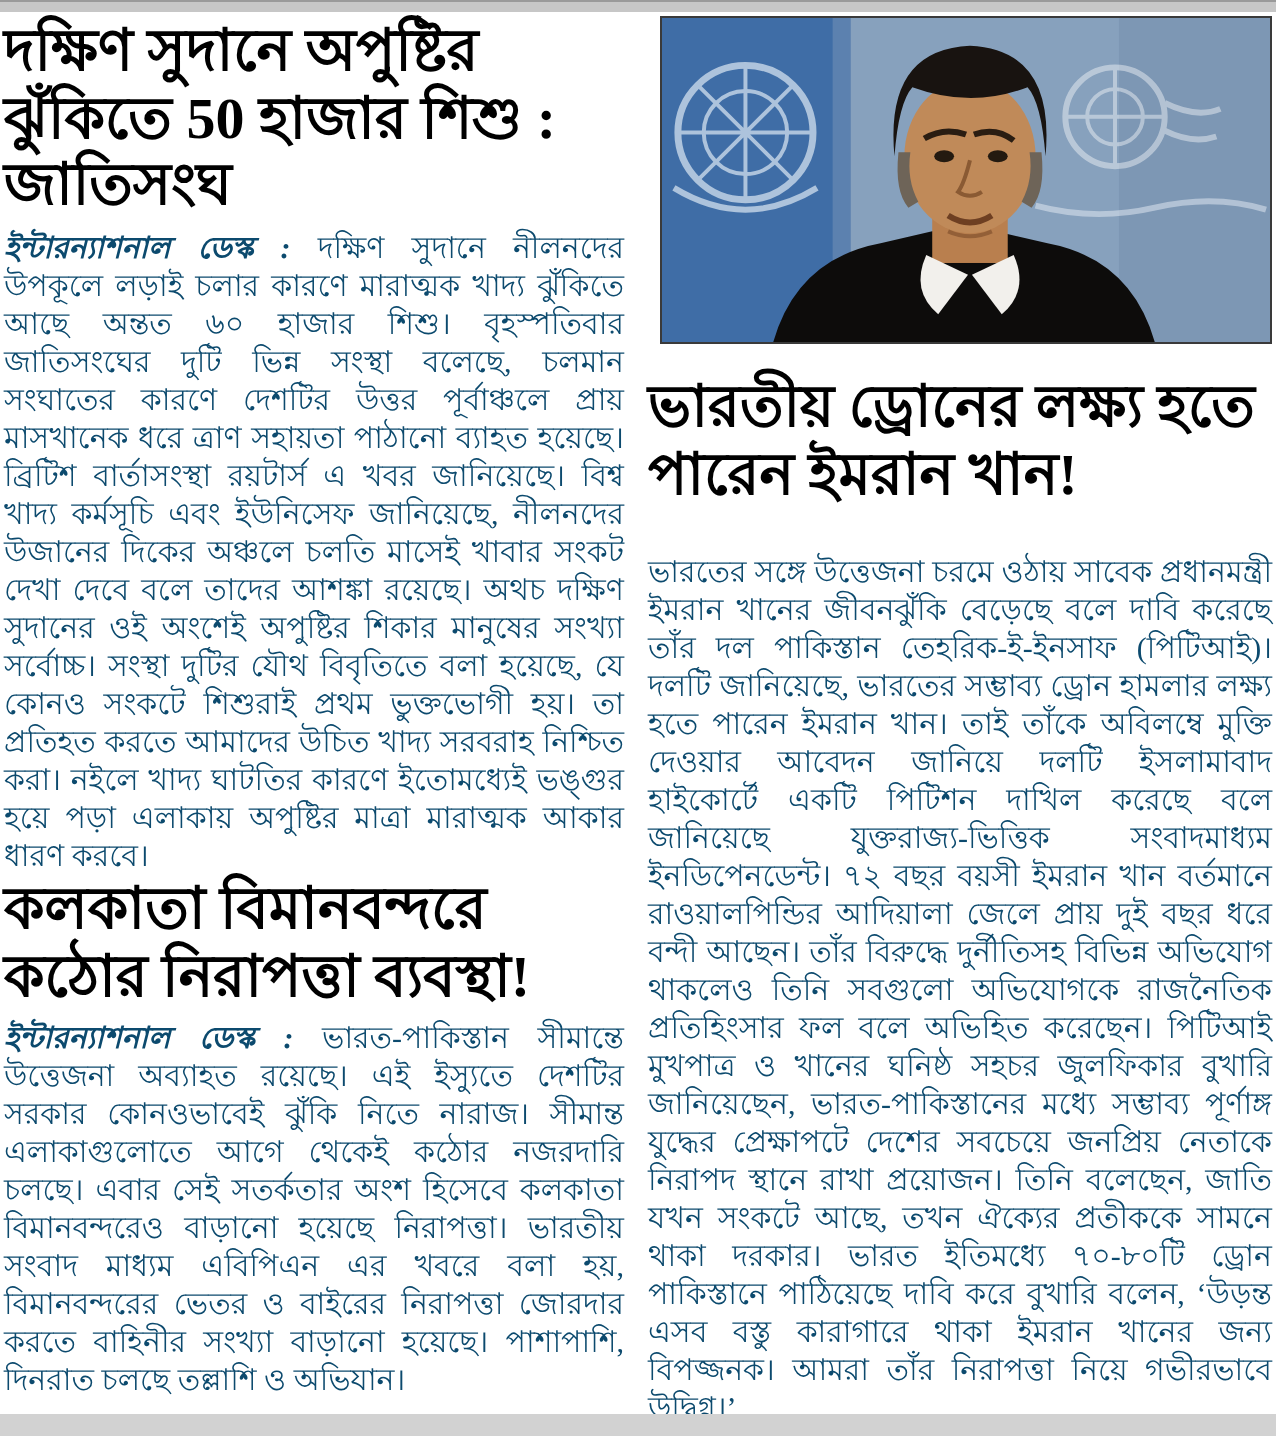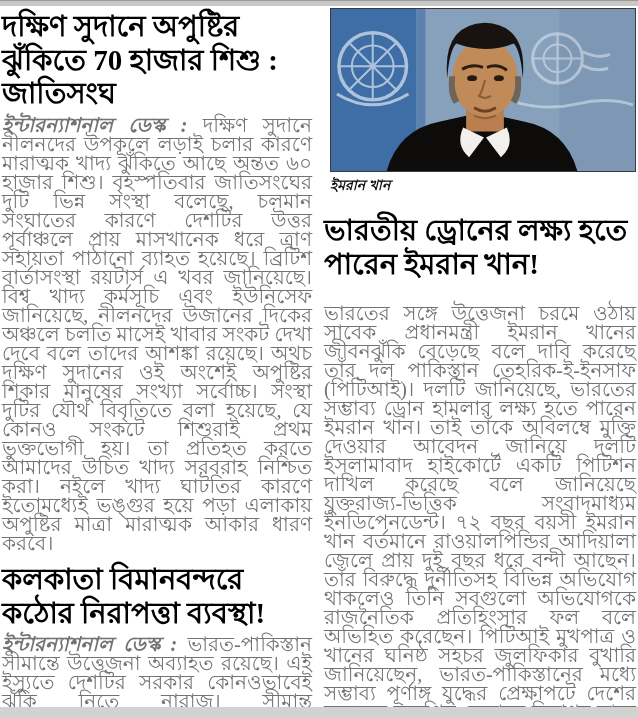--- a/index.html
+++ b/index.html
@@ -34,27 +34,27 @@
   .col-right { width: 312px; }
   .headline {
     font-family: "Liberation Serif", "DejaVu Serif", serif;
     font-weight: 700;
     font-size: 29px;
     line-height: 1.16;
     color: #000000;
     letter-spacing: 0px;
   }
   .headline.first { margin-top: 2px; }
-  .headline.second { margin-top: 10px; }
+  .headline.second { margin-top: 0; }
   .body-text {
     margin-top: 5px;
-    font-size: 20px;
+    font-size: 15px;
     line-height: 19px;
     text-align: justify;
-    color: #737373;
+    color: #0c4a6e;
   }
   .dateline {
     font-weight: 700;
     font-style: italic;
   }
   .photo-frame {
     width: 306px;
     height: 164px;
     margin-left: 6px;
     border: 1px solid #3a3a3a;
@@ -77,21 +77,21 @@
 
 <div class="page">
 
   <div class="top-bar"></div>
 
   <div class="columns">
 
     <div class="col-left">
 
       <section>
-        <h1 class="headline first">দক্ষিণ সুদানে অপুষ্টির ঝুঁকিতে 70 হাজার শিশু : জাতিসংঘ</h1>
+        <h1 class="headline first">দক্ষিণ সুদানে অপুষ্টির ঝুঁকিতে 50 হাজার শিশু : জাতিসংঘ</h1>
         <p class="body-text"><span class="dateline">ইন্টারন্যাশনাল ডেস্ক :</span><span> দক্ষিণ সুদানে নীলনদের উপকূলে লড়াই চলার কারণে মারাত্মক খাদ্য ঝুঁকিতে আছে অন্তত ৬০ হাজার শিশু। বৃহস্পতিবার জাতিসংঘের দুটি ভিন্ন সংস্থা বলেছে, চলমান সংঘাতের কারণে দেশটির উত্তর পূর্বাঞ্চলে প্রায় মাসখানেক ধরে ত্রাণ সহায়তা পাঠানো ব্যাহত হয়েছে। ব্রিটিশ বার্তাসংস্থা রয়টার্স এ খবর জানিয়েছে। বিশ্ব খাদ্য কর্মসূচি এবং ইউনিসেফ জানিয়েছে, নীলনদের উজানের দিকের অঞ্চলে চলতি মাসেই খাবার সংকট দেখা দেবে বলে তাদের আশঙ্কা রয়েছে। অথচ দক্ষিণ সুদানের ওই অংশেই অপুষ্টির শিকার মানুষের সংখ্যা সর্বোচ্চ। সংস্থা দুটির যৌথ বিবৃতিতে বলা হয়েছে, যে কোনও সংকটে শিশুরাই প্রথম ভুক্তভোগী হয়। তা প্রতিহত করতে আমাদের উচিত খাদ্য সরবরাহ নিশ্চিত করা। নইলে খাদ্য ঘাটতির কারণে ইতোমধ্যেই ভঙ্গুর হয়ে পড়া এলাকায় অপুষ্টির মাত্রা মারাত্মক আকার ধারণ করবে।</span></p>
       </section>
 
       <section>
         <h1 class="headline second">কলকাতা বিমানবন্দরে কঠোর নিরাপত্তা ব্যবস্থা!</h1>
         <p class="body-text"><span class="dateline">ইন্টারন্যাশনাল ডেস্ক :</span><span> ভারত-পাকিস্তান সীমান্তে উত্তেজনা অব্যাহত রয়েছে। এই ইস্যুতে দেশটির সরকার কোনওভাবেই ঝুঁকি নিতে নারাজ। সীমান্ত এলাকাগুলোতে আগে থেকেই কঠোর নজরদারি চলছে। এবার সেই সতর্কতার অংশ হিসেবে কলকাতা বিমানবন্দরেও বাড়ানো হয়েছে নিরাপত্তা। ভারতীয় সংবাদ মাধ্যম এবিপিএন এর খবরে বলা হয়, বিমানবন্দরের ভেতর ও বাইরের নিরাপত্তা জোরদার করতে বাহিনীর সংখ্যা বাড়ানো হয়েছে। পাশাপাশি, দিনরাত চলছে তল্লাশি ও অভিযান।</span></p>
       </section>
 
     </div>
 
@@ -138,21 +138,20 @@
 
               <path d="M132 61 q10 -6 21 -2 M157 59 q11 -4 20 3" stroke="#2a1d12" stroke-width="3" fill="none"></path>
               <ellipse cx="142" cy="70" rx="5" ry="3" fill="#241a10"></ellipse>
               <ellipse cx="169" cy="70" rx="5" ry="3" fill="#241a10"></ellipse>
 
               <path d="M155 72 q-3 12 -6 16 q6 4 12 0" stroke="#8a5a33" stroke-width="2" fill="none"></path>
               <path d="M144 100 q11 7 22 0" stroke="#6e3f22" stroke-width="3" fill="none"></path>
               <path d="M144 108 q11 5 22 0" stroke="#7a4a28" stroke-width="2" fill="none" opacity="0.6"></path>
             </svg>
           </div>
-          <figcaption class="photo-caption">ইমরান খান</figcaption>
         </figure>
 
         <h1 class="headline">ভারতীয় ড্রোনের লক্ষ্য হতে পারেন ইমরান খান!</h1>
 
         <p class="body-text">ভারতের সঙ্গে উত্তেজনা চরমে ওঠায় সাবেক প্রধানমন্ত্রী ইমরান খানের জীবনঝুঁকি বেড়েছে বলে দাবি করেছে তাঁর দল পাকিস্তান তেহরিক-ই-ইনসাফ (পিটিআই)। দলটি জানিয়েছে, ভারতের সম্ভাব্য ড্রোন হামলার লক্ষ্য হতে পারেন ইমরান খান। তাই তাঁকে অবিলম্বে মুক্তি দেওয়ার আবেদন জানিয়ে দলটি ইসলামাবাদ হাইকোর্টে একটি পিটিশন দাখিল করেছে বলে জানিয়েছে যুক্তরাজ্য-ভিত্তিক সংবাদমাধ্যম ইনডিপেনডেন্ট। ৭২ বছর বয়সী ইমরান খান বর্তমানে রাওয়ালপিন্ডির আদিয়ালা জেলে প্রায় দুই বছর ধরে বন্দী আছেন। তাঁর বিরুদ্ধে দুর্নীতিসহ বিভিন্ন অভিযোগ থাকলেও তিনি সবগুলো অভিযোগকে রাজনৈতিক প্রতিহিংসার ফল বলে অভিহিত করেছেন। পিটিআই মুখপাত্র ও খানের ঘনিষ্ঠ সহচর জুলফিকার বুখারি জানিয়েছেন, ভারত-পাকিস্তানের মধ্যে সম্ভাব্য পূর্ণাঙ্গ যুদ্ধের প্রেক্ষাপটে দেশের সবচেয়ে জনপ্রিয় নেতাকে নিরাপদ স্থানে রাখা প্রয়োজন। তিনি বলেছেন, জাতি যখন সংকটে আছে, তখন ঐক্যের প্রতীককে সামনে থাকা দরকার। ভারত ইতিমধ্যে ৭০-৮০টি ড্রোন পাকিস্তানে পাঠিয়েছে দাবি করে বুখারি বলেন, ‘উড়ন্ত এসব বস্তু কারাগারে থাকা ইমরান খানের জন্য বিপজ্জনক। আমরা তাঁর নিরাপত্তা নিয়ে গভীরভাবে উদ্বিগ্ন।’</p>
 
       </section>
 
     </div>
   </div>

